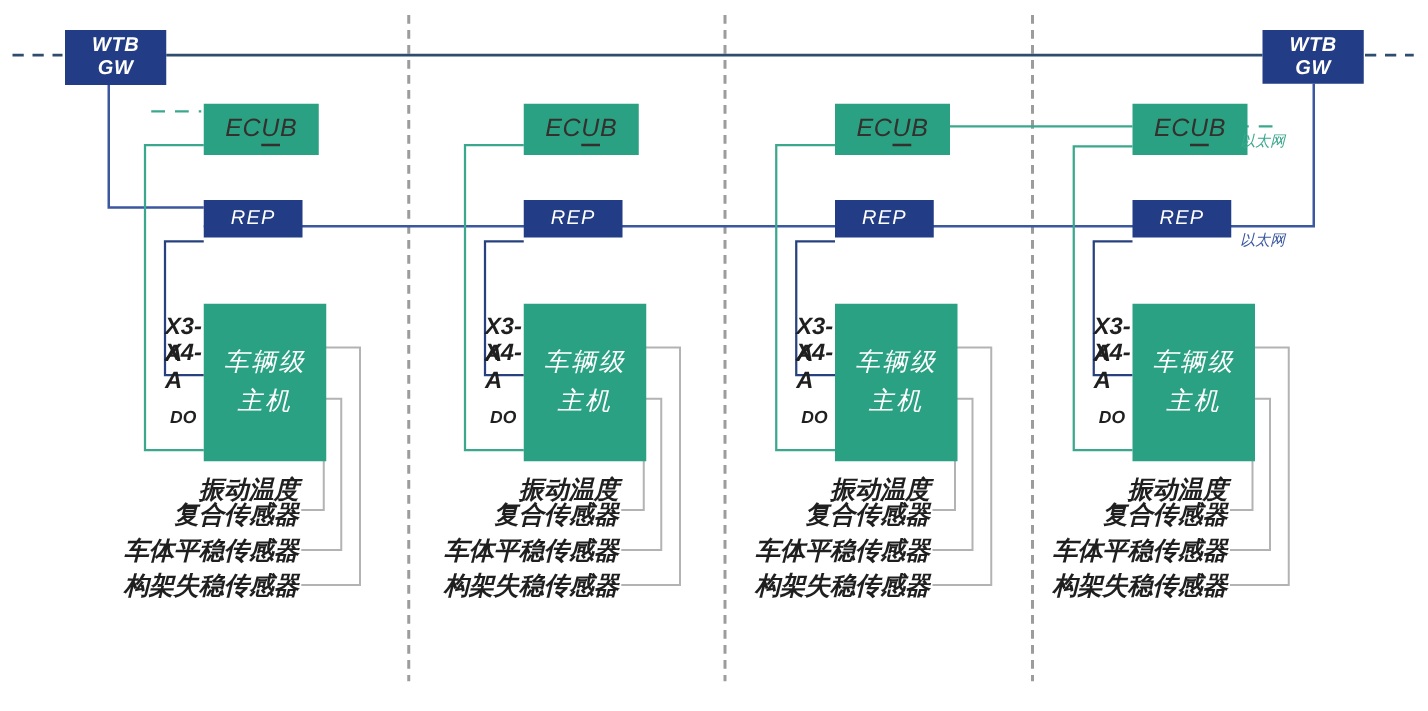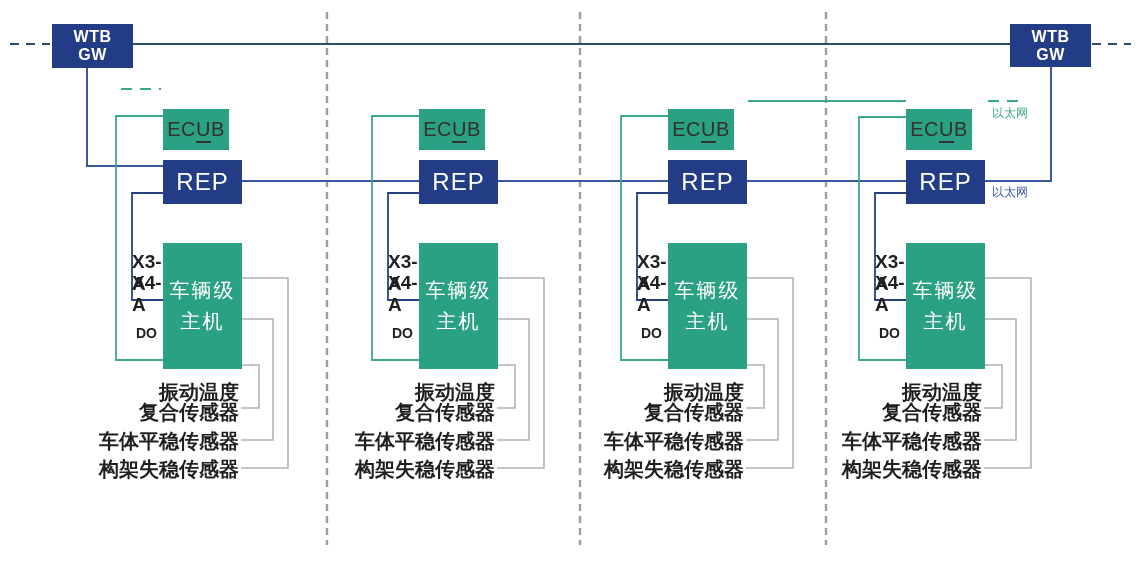--- a/index.html
+++ b/index.html
@@ -11,21 +11,21 @@
     --c-green-line:#3BA78C;
     --c-gray-line:#B3B3B3;
     --c-separator:#9C9C9C;
     --c-dark-text:#1F1F1F;
     --c-ecub-text:#33302D;
     --c-white-text:#FFFFFF;
   }
   html,body{margin:0;padding:0;background:#fff;}
   .canvas{
     position:relative;width:1142px;height:569px;background:#ffffff;
-    font-family:"Liberation Sans","DejaVu Sans",sans-serif;overflow:hidden;
+    font-family:"Liberation Sans","DejaVu Sans",sans-serif;overflow:hidden;font-style:italic;
   }
   svg.wires{position:absolute;left:0;top:0;z-index:1;}
   .ln{fill:none;}
   .ln-top{stroke:var(--c-top-bus);stroke-width:2.2;}
   .ln-rep{stroke:var(--c-rep-bus);stroke-width:2;}
   .ln-bracket{stroke:var(--c-bracket);stroke-width:1.8;}
   .ln-green{stroke:var(--c-green-line);stroke-width:1.8;}
   .ln-gray{stroke:var(--c-gray-line);stroke-width:1.6;}
   .ln-sep{stroke:var(--c-separator);stroke-width:2.4;stroke-dasharray:7 5;}
   .dash-blue{stroke-dasharray:9 7;}
@@ -34,26 +34,26 @@
   .node{position:absolute;z-index:2;display:flex;align-items:center;justify-content:center;
         text-align:center;box-sizing:border-box;}
   .navy{background:var(--c-navy-box);color:var(--c-white-text);}
   .green{background:var(--c-green-box);}
 
   .wtb{width:81px;height:44px;font-size:16px;font-weight:600;line-height:1.12;letter-spacing:.5px;}
   .wtb-left{left:52px;top:24px;}
   .wtb-right{left:1010px;top:24px;height:43px;}
 
   .car{position:absolute;top:0;left:var(--L);width:0;height:0;z-index:2;}
-  .ecub{position:absolute;left:0;top:83px;width:66px;height:41px;
-        font-size:20px;color:var(--c-ecub-text);letter-spacing:.5px;margin-top:26px;}
+  .ecub{position:absolute;left:0;top:83px;width:92px;height:41px;
+        font-size:20px;color:var(--c-ecub-text);letter-spacing:.5px;}
   .ecub .u{border-bottom:2px solid currentColor;padding-bottom:1px;}
-  .rep{position:absolute;left:0;top:160px;width:79px;height:44px;
-       font-size:24px;letter-spacing:1px;}
-  .host{position:absolute;left:0;top:243px;width:79px;height:126px;
+  .rep{position:absolute;left:0;top:160px;width:79px;height:30px;
+       font-size:16px;letter-spacing:1px;}
+  .host{position:absolute;left:0;top:243px;width:98px;height:126px;
         color:var(--c-white-text);font-size:20px;letter-spacing:2px;line-height:1.55;
         flex-direction:column;}
   .port{position:absolute;font-size:19px;font-weight:600;color:var(--c-dark-text);
         width:32px;z-index:2;}
   .port-x3{left:-31px;top:251px;}
   .port-x4{left:-31px;top:272px;}
   .port-do{left:-27px;top:325px;font-size:14px;}
   .srow{position:absolute;width:200px;left:-124px;text-align:right;
         font-size:20px;font-weight:700;color:var(--c-dark-text);line-height:1;z-index:2;}
   .s1a{top:382px;}.s1b{top:402px;}.s2{top:431px;}.s3{top:459px;}

